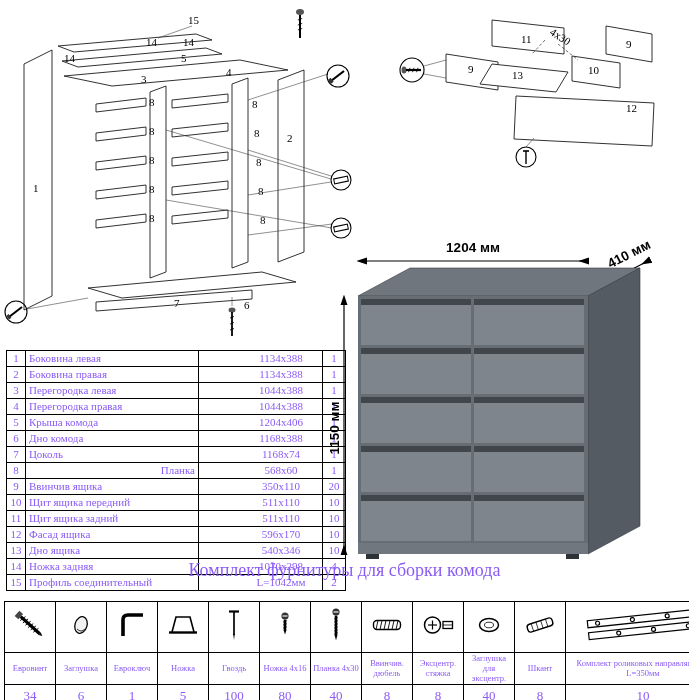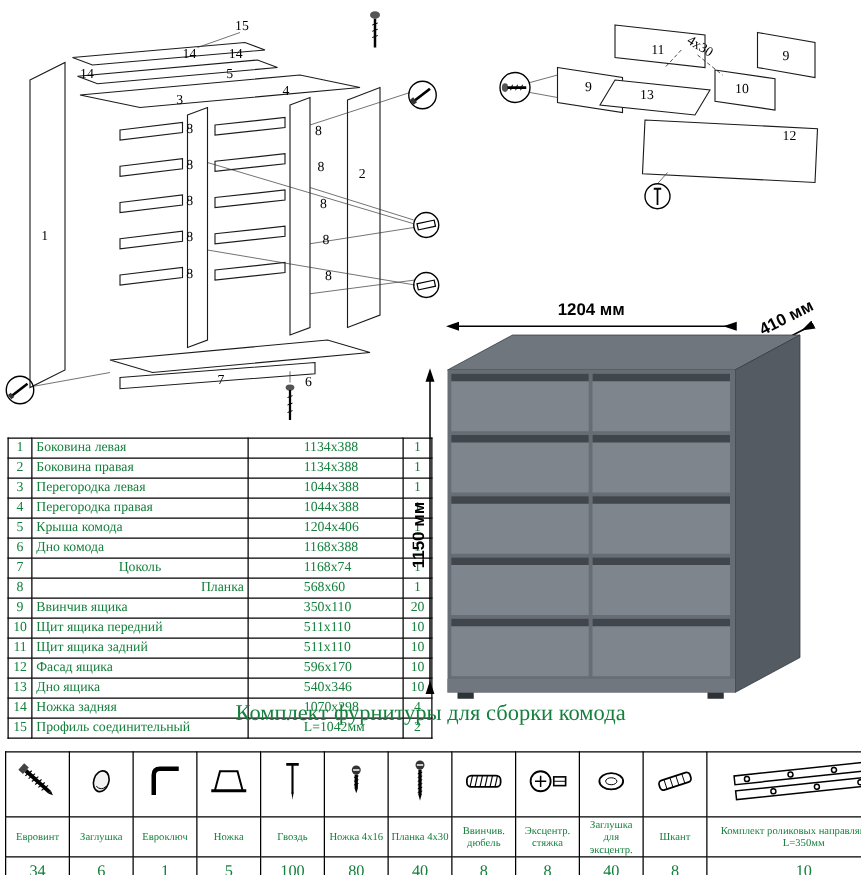--- a/index.html
+++ b/index.html
@@ -1,38 +1,38 @@
 <!DOCTYPE html>
 <html><head>
 <meta charset="utf-8">
 <style>
   html,body{margin:0;padding:0;background:#fff;}
   #stage{position:relative;width:689px;height:700px;background:#fff;overflow:hidden;
-         font-family:"Liberation Serif",serif;color:#15803d;}
+         font-family:"Liberation Serif",serif;color:#8b5cf6;}
   #stage > svg{position:absolute;}
 
   
   .panel polygon{fill:#fff;stroke:#1b1b1b;stroke-width:0.9;}
   .thin line{stroke:#333;stroke-width:0.55;}
   .dash line{stroke:#333;stroke-width:0.7;stroke-dasharray:3 2;}
   .callout{fill:none;stroke:#000;stroke-width:1.1;}
   svg text{font-family:"Liberation Serif",serif;fill:#000;}
   .lbl text{font-size:11px;}
   .note{font-size:9px;}
   .tick{stroke:#000;stroke-width:0.8;}
   .dim{font-family:"Liberation Sans",sans-serif;font-weight:bold;font-size:13.5px;}
 
   
   #parts-table{position:absolute;left:6px;top:350px;width:302px;border-collapse:collapse;
                table-layout:fixed;background:#fff;}
   #parts-table td{border:1px solid #000;font-size:11px;height:15px;line-height:15px;
                   padding:0 3px;white-space:nowrap;overflow:hidden;}
   #parts-table .c-num{width:18px;text-align:center;padding:0;}
   #parts-table .c-name{width:166px;}
-  #parts-table .c-size{width:76px;text-align:left;padding-left:44px;}
+  #parts-table .c-size{width:76px;text-align:center;padding-left:44px;}
   #parts-table .c-qty{width:22px;text-align:center;padding:0;}
 
   
   #hw-title{position:absolute;left:0;top:560px;width:689px;text-align:center;font-size:18px;}
   #hw-table{position:absolute;left:4px;top:601px;width:681px;border-collapse:collapse;
             table-layout:fixed;background:#fff;}
   #hw-table td{border:1px solid #000;text-align:center;vertical-align:middle;overflow:hidden;}
   #hw-table tr.icons td{height:46px;}
   #hw-table tr.names td{height:26px;font-size:8.5px;line-height:1.15;padding:1px;}
   #hw-table tr.qtys td{height:19px;font-size:13px;}
@@ -211,21 +211,21 @@
           <td class="c-qty">1</td>
         </tr>
         <tr>
           <td class="c-num">6</td>
           <td class="c-name">Дно комода</td>
           <td class="c-size">1168x388</td>
           <td class="c-qty">1</td>
         </tr>
         <tr>
           <td class="c-num">7</td>
-          <td class="c-name" style="text-align: center;">Цоколь</td>
+          <td class="c-name" style="text-align: left;">Цоколь</td>
           <td class="c-size">1168x74</td>
           <td class="c-qty">1</td>
         </tr>
         <tr>
           <td class="c-num">8</td>
           <td class="c-name" style="text-align: right;">Планка</td>
           <td class="c-size">568x60</td>
           <td class="c-qty">1</td>
         </tr>
         <tr>

